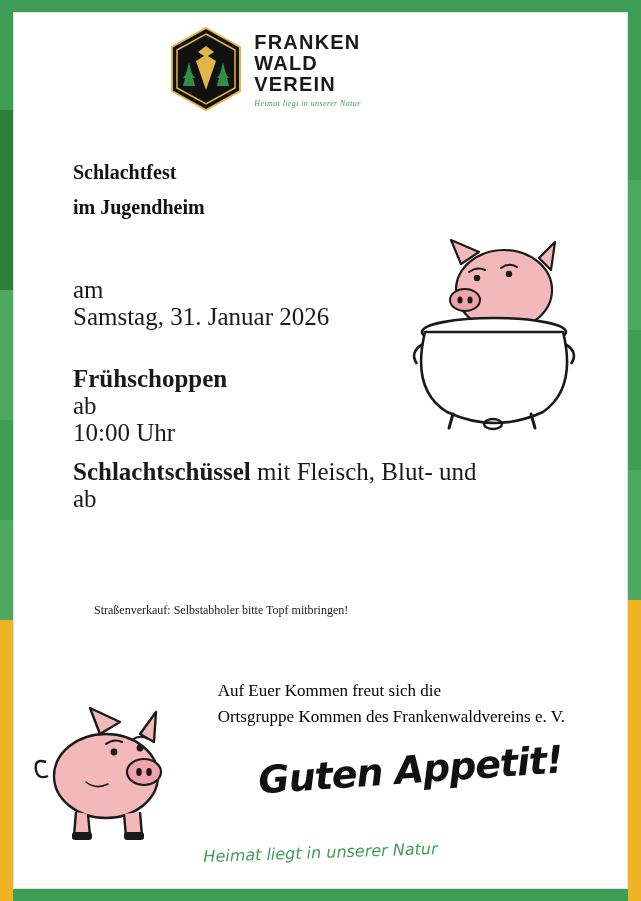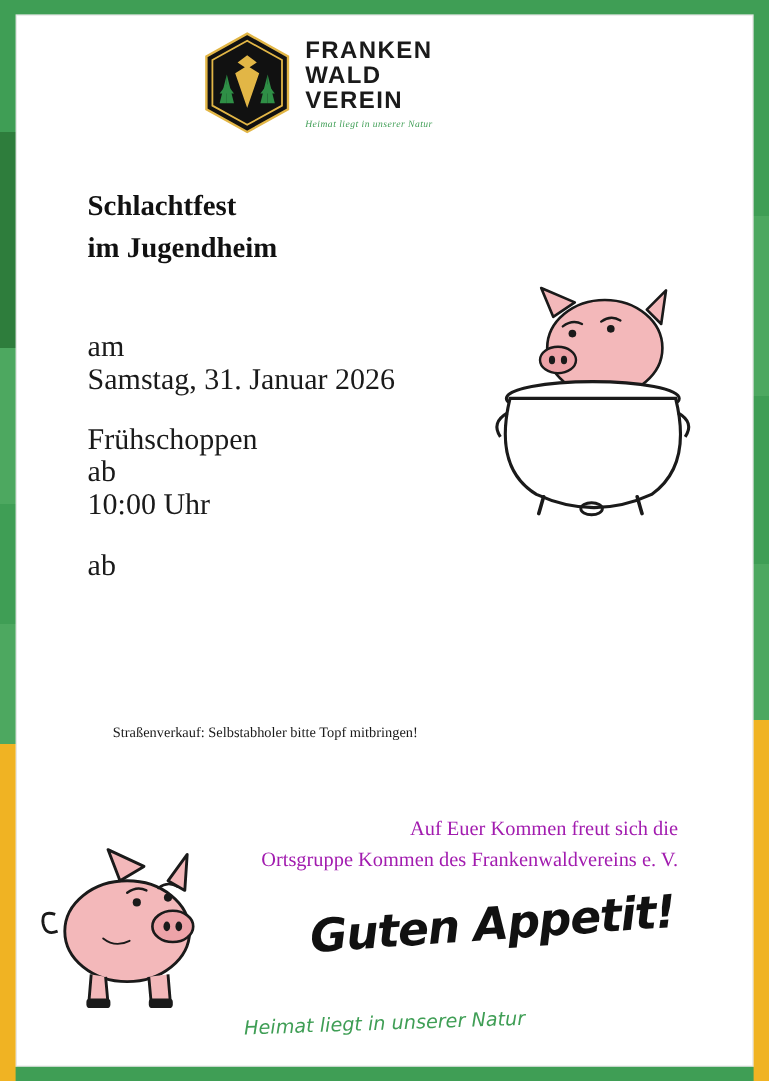--- a/index.html
+++ b/index.html
@@ -93,54 +93,54 @@
     letter-spacing: .4px;
   }
 
   
   .headline {
     position: absolute;
     left: 73px;
     top: 155px;
     font-family: "Liberation Serif", serif;
     font-weight: bold;
-    font-size: 24px;
+    font-size: 20px;
     line-height: 35px;
     color: #111111;
   }
 
   
   .block {
     position: absolute;
     left: 73px;
     font-size: 25px;
     line-height: 27px;
     color: #1a1a1a;
   }
   .block .lead {
-    font-weight: normal;
+    font-weight: bold;
+    margin-top: 12px;
   }
   .blk-date { top: 276px; }
   .blk-fruh { top: 353px; }
   .blk-schuessel { top: 458px; width: 430px; }
   .strassen {
     position: absolute;
     left: 94px;
     top: 603px;
     font-size: 12px;
     color: #1a1a1a;
   }
   .closing {
     position: absolute;
     right: 76px;
     top: 678px;
-    text-align: right;
     font-size: 17px;
     line-height: 26px;
-    color: #a21caf;
+    color: #000000;
   }
   .signature {
     position: absolute;
     right: 78px;
     top: 748px;
     font-family: "DejaVu Sans", sans-serif;
     font-style: italic;
     font-weight: bold;
     font-size: 38px;
     color: #111111;
@@ -221,20 +221,23 @@
     <div>Samstag, 31. Januar 2026</div>
   </div>
 
   <div class="block blk-fruh">
     <div class="lead">Frühschoppen</div>
     <div>ab</div>
     <div>10:00 Uhr</div>
   </div>
 
   <div class="block blk-schuessel">
+    <div>
+      <span class="lead">Schlachtschüssel</span><span> mit Fleisch, Blut- und</span>
+    </div>
     <div>ab</div>
   </div>
 
   <div class="strassen">Straßenverkauf: Selbstabholer bitte Topf mitbringen!</div>
 
   <div class="closing">
     <div>Auf Euer Kommen freut sich die</div>
     <div>Ortsgruppe Kommen des Frankenwaldvereins e. V.</div>
   </div>
 

